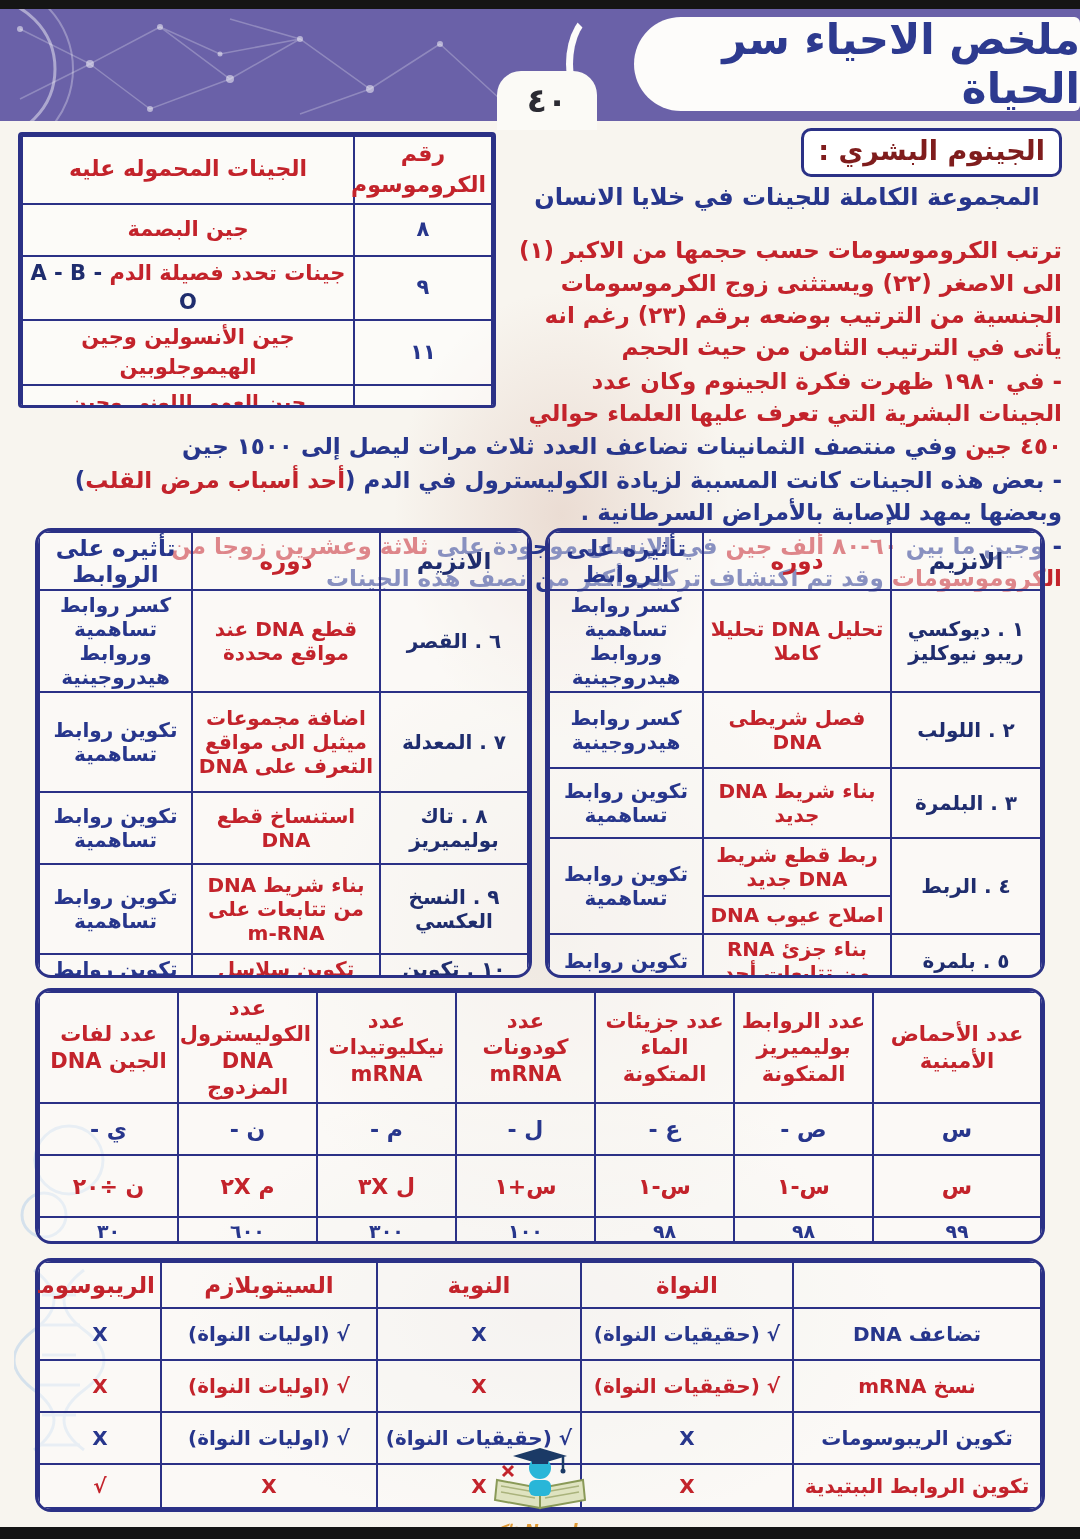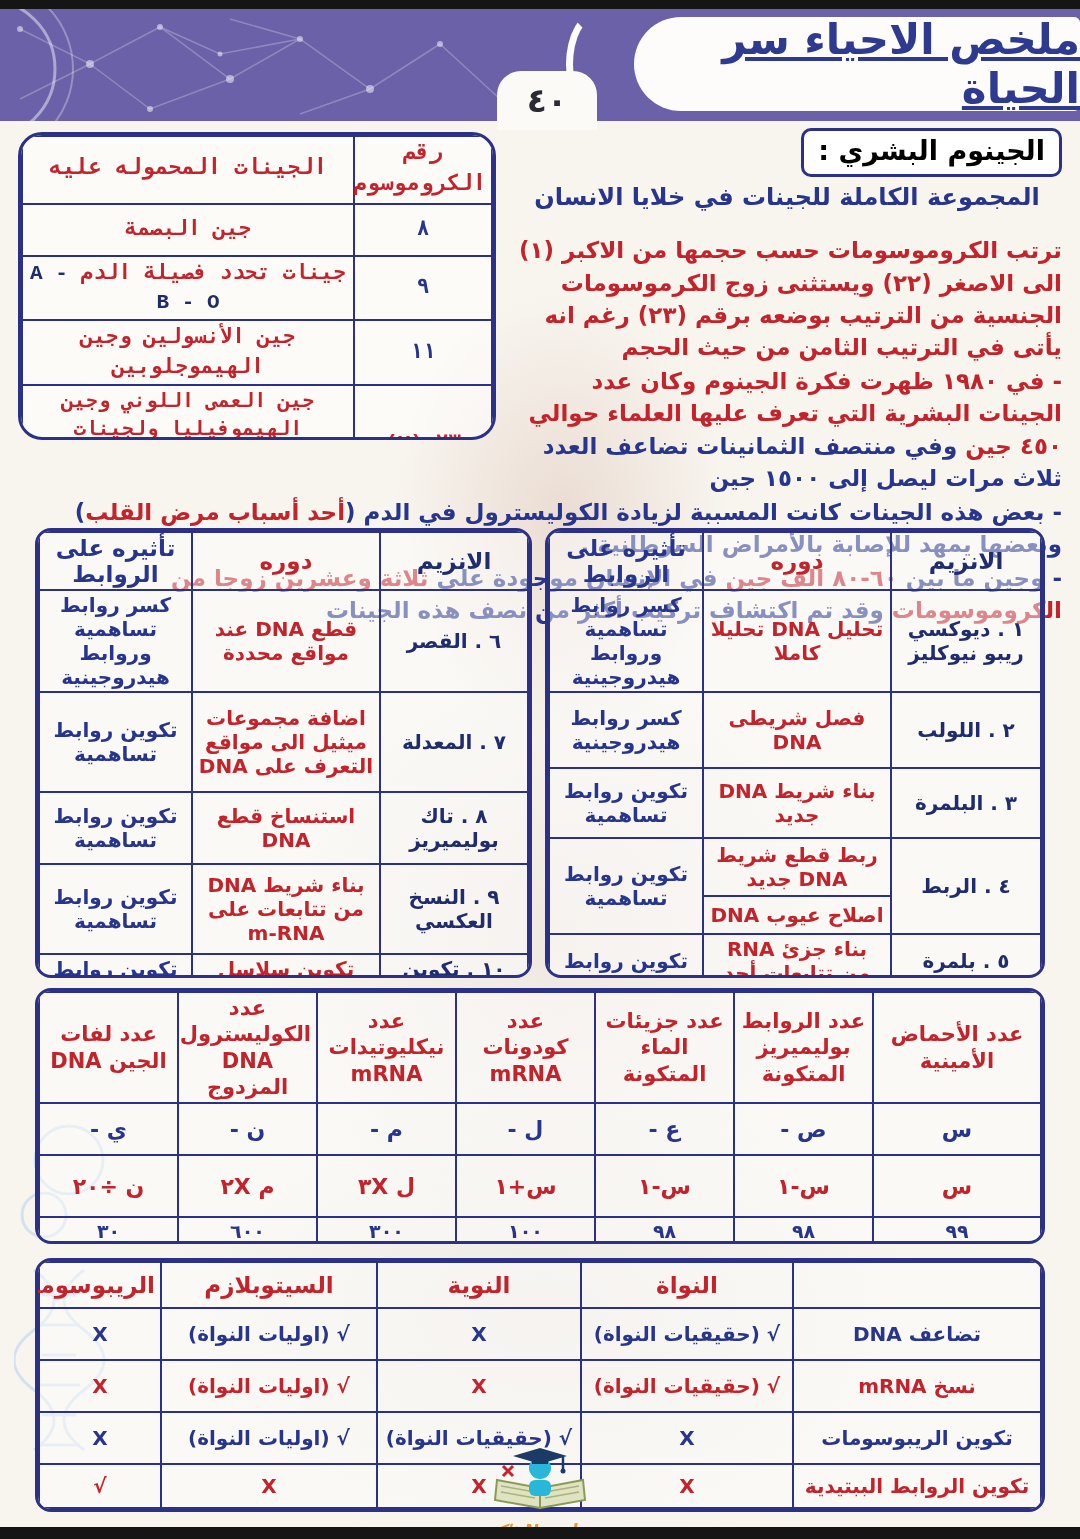--- a/index.html
+++ b/index.html
@@ -9,21 +9,21 @@
 
   
   .topbar    { position:absolute; top:0; left:0; right:0; height:9px;  background:#151515; z-index:6;}
   .bottombar { position:absolute; bottom:0; left:0; right:0; height:12px; background:#151515; z-index:6;}
 
   
   .banner { position:absolute; top:9px; left:0; right:0; height:112px; background:#6a61a8; z-index:4; }
   .banner svg { position:absolute; inset:0; }
   .title-box { position:absolute; top:8px; right:0; width:446px; height:94px; background:#fdfcfa;
                border-radius:50px 6px 6px 50px; display:flex; align-items:center; justify-content:center; z-index:5;}
-  .title-box span { font-size:42px; color:#2d3a8f; letter-spacing:-1px;text-decoration:underline; }
+  .title-box span { font-size:42px; color:#2d3a8f; letter-spacing:-1px; }
   .title-arc { position:absolute; top:2px; right:452px; width:62px; height:106px; border:7px solid transparent;
                border-left:7px solid #fdfcfa; border-radius:50%; z-index:5;}
   .page-tab { position:absolute; top:62px; left:497px; width:100px; height:59px; background:#fbfaf6;
               border-radius:24px 24px 0 0; display:flex; align-items:center; justify-content:center;
               font-size:33px; color:#2b2b33; z-index:5;}
 
   
   .face { position:absolute; left:0; right:0; top:121px; bottom:12px; pointer-events:none; z-index:0;
     background:
       radial-gradient(ellipse 240px 320px at 52% 28%, rgba(203,163,146,.30), rgba(203,163,146,0) 70%),
@@ -32,26 +32,26 @@
   }
 
   
   .red  { color:#c3232b; }
   .blue { color:#27368c; }
   .navy { color:#1f2d6e; }
 
   
   .genome { position:absolute; top:128px; right:18px; left:18px; z-index:2; font-size:23px; line-height:1.4; }
   .genome-heading { display:inline-block; border:3.5px solid #2b3186; border-radius:10px;
-                    padding:1px 14px 4px; font-size:27px; color:#000000; background:#fff; margin-bottom:4px;}
+                    padding:1px 14px 4px; font-size:27px; color:#7f1d1d; background:#fff; margin-bottom:4px;}
   .def { text-align:center; font-size:24px; margin-bottom:20px; }
   .genome p { text-align:right; margin-bottom:2px; }
 
-  .chrom-wrap { float:left; width:478px; height:308px; margin:4px 16px 10px 0;
-                border:3px solid #2b3186; border-radius:24px; overflow:hidden; background:rgba(255,255,255,.55);font-family:Liberation Mono, monospace;}
+  .chrom-wrap { float:left; width:478px; height:276px; margin:4px 16px 10px 0;
+                border:3px solid #2b3186; border-radius:4px; overflow:hidden; background:rgba(255,255,255,.55);}
 
   
   .tbl-wrap { position:absolute; border:3px solid #2b3186; border-radius:16px; overflow:hidden;
               background:rgba(255,255,255,.45); z-index:2; }
   table { width:100%; height:100%; border-collapse:collapse; table-layout:fixed; }
   td, th { border:2.4px solid #2b3186; text-align:center; vertical-align:middle; padding:2px 5px; font-weight:bold; }
 
   .chrom-wrap th { font-size:22px; }
   .chrom-wrap td { font-size:21px; }
   .chrom-num { font-size:23px; }

